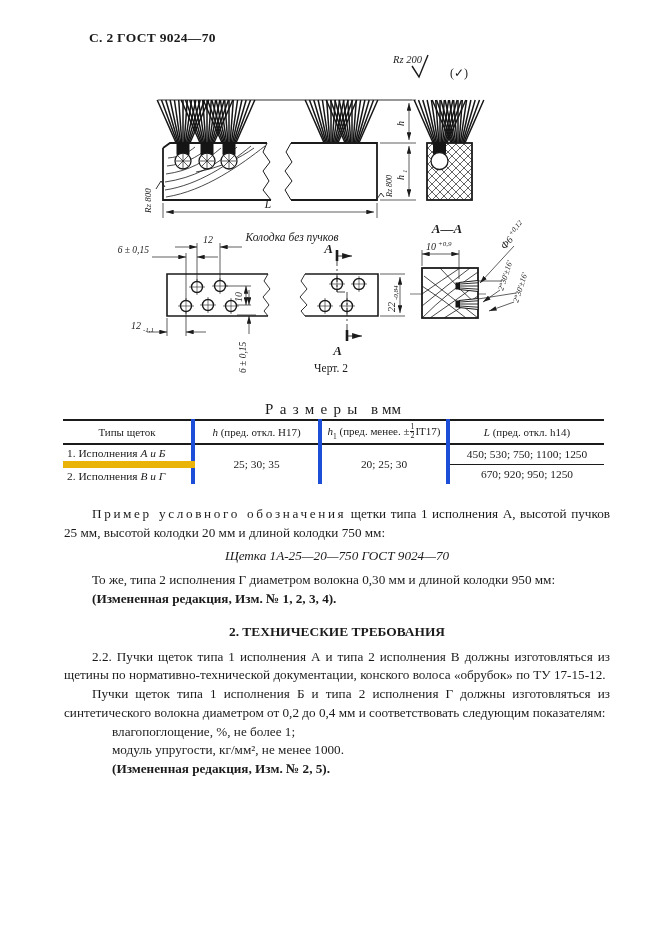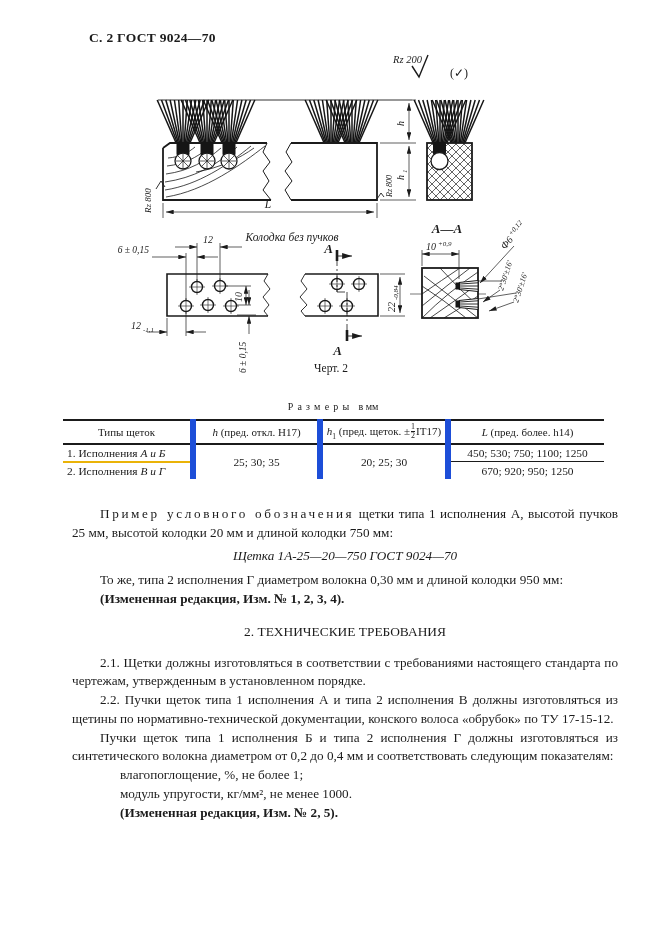--- a/index.html
+++ b/index.html
@@ -9,43 +9,43 @@
   svg text{fill:#1b1b1b;font-family:"Liberation Serif",serif;}
   .dimtxt{font-style:italic;font-size:10px;}
   .dimsmall{font-style:italic;font-size:9.5px;}
   .toltxt{font-style:italic;font-size:7px;}
   .rztxt{font-style:italic;font-size:9px;}
   .lbltxt{font-style:italic;font-size:11.5px;}
   .captxt{font-size:11.5px;}
   .sectxt{font-style:italic;font-size:13px;font-weight:bold;}
   .drawwrap{position:absolute;left:0;top:0;width:661px;height:395px;}
 
-  .tbl-title{position:absolute;left:63px;top:401px;width:540px;text-align:center;font-size:10px;}
+  .tbl-title{position:absolute;left:63px;top:401px;width:540px;text-align:center;font-size:15px;}
   .tbl-title .sp{letter-spacing:.42em;}
   table.dims{position:absolute;left:63px;top:419px;width:541px;border-collapse:collapse;
              table-layout:fixed;font-size:11.4px;border-top:2.5px solid #1b1b1b;}
   table.dims th,table.dims td{font-weight:normal;vertical-align:middle;padding:2px 4px;}
   table.dims th{border-bottom:2.5px solid #1b1b1b;text-align:center;padding:2px 3px;font-size:11px;}
-  table.dims .vb{border-left:6px solid #1d4ed8;}
+  table.dims .vb{border-left:4px solid #1d4ed8;}
   table.dims td.c{text-align:center;}
-  td.rdiv1{border-bottom:2px solid #eab308;}
+  td.rdiv1{border-bottom:7px solid #eab308;}
   td.rdiv2{border-bottom:1px solid #1b1b1b;}
   .em{font-style:italic;}
   .sym{font-style:italic;}
   sub.s1{font-size:7.5px;}
   .frac{display:inline-block;vertical-align:-3px;text-align:center;font-size:8px;line-height:1.05;margin:0 1px;}
   .frac .den{display:block;border-top:1px solid #1b1b1b;padding-top:0px;}
 
-  .content{position:absolute;left:72px;top:505px;width:546px;font-size:13.2px;line-height:1.42;}
+  .content{position:absolute;left:64px;top:505px;width:546px;font-size:13.2px;line-height:1.42;}
   .content p{margin:0;text-align:justify;}
   .content p.ind{text-indent:28px;}
   .spphrase{letter-spacing:.2em;}
   .desig{text-align:center !important;font-style:italic;margin:5px 0 5px 0 !important;text-indent:0 !important;}
   .bold{font-weight:bold;}
-  .h2c{text-align:center;font-weight:normal;font-size:13.4px;margin:13px 0 13px 0;}
+  .h2c{text-align:center;font-weight:bold;font-size:13.4px;margin:13px 0 7px 0;}
   .spec{padding-left:48px;text-align:right;}
 </style>
 </head>
 <body>
 
 <div class="hdr">С. 2 ГОСТ 9024—70</div>
 
 <div class="drawwrap">
 <svg width="661" height="395" viewBox="0 0 661 395" xmlns="http://www.w3.org/2000/svg">
   <defs>
@@ -299,22 +299,22 @@
   <colgroup>
       <col style="width:130px">
       <col style="width:127px">
       <col style="width:128px">
       <col style="width:156px">
     </colgroup>
   <thead>
     <tr>
       <th>Типы щеток</th>
       <th class="vb"><span class="sym">h</span> <span>(пред. откл. Н17)</span></th>
-      <th class="vb"><span class="sym">h</span><sub class="s1">1</sub> <span>(пред. щеток. ±</span><span class="frac"><span>1</span><span class="den">2</span></span><span>IT17)</span></th>
-      <th class="vb"><span class="sym">L</span> <span>(пред. более. h14)</span></th>
+      <th class="vb"><span class="sym">h</span><sub class="s1">1</sub> <span>(пред. менее. ±</span><span class="frac"><span>1</span><span class="den">2</span></span><span>IT17)</span></th>
+      <th class="vb"><span class="sym">L</span> <span>(пред. откл. h14)</span></th>
     </tr>
   </thead>
   <tbody>
     <tr>
       <td class="rdiv1"><span>1. Исполнения </span><span class="em">А и Б</span></td>
       <td class="vb c" rowspan="2">25; 30; 35</td>
       <td class="vb c" rowspan="2">20; 25; 30</td>
       <td class="vb c rdiv2">450; 530; 750; 1100; 1250</td>
     </tr>
     <tr>
@@ -323,19 +323,18 @@
     </tr>
   </tbody>
 </table>
 
 <div class="content">
   <p class="ind"><span class="spphrase">Пример условного обозначения</span><span> щетки типа 1 исполнения А, высотой пучков 25 мм, высотой колодки 20 мм и длиной колодки 750 мм:</span></p>
   <p class="desig">Щетка 1А-25—20—750 ГОСТ 9024—70</p>
   <p class="ind">То же, типа 2 исполнения Г  диаметром волокна 0,30 мм и длиной колодки 950 мм:</p>
   <p class="ind bold">(Измененная редакция, Изм. № 1, 2, 3, 4).</p>
   <div class="h2c">2. ТЕХНИЧЕСКИЕ ТРЕБОВАНИЯ</div>
-  <p class="ind">2.1. Щетки должны изготовляться в соответствии с требованиями настоящего стандарта по чертежам, утвержденным в установленном порядке.</p>
   <p class="ind">2.2. Пучки щеток типа 1 исполнения А и типа 2 исполнения В должны изготовляться из щетины по нормативно-технической документации, конского волоса «обрубок» по ТУ 17-15-12.</p>
   <p class="ind">Пучки щеток типа 1 исполнения Б и типа 2 исполнения Г должны изготовляться из синтетического волокна диаметром от 0,2 до 0,4 мм и соответствовать следующим показателям:</p>
   <p class="spec">влагопоглощение, %, не более 1;</p>
   <p class="spec">модуль упругости, кг/мм², не менее 1000.</p>
   <p class="spec bold">(Измененная редакция, Изм. № 2, 5).</p>
 </div>
 
 </body></html>

